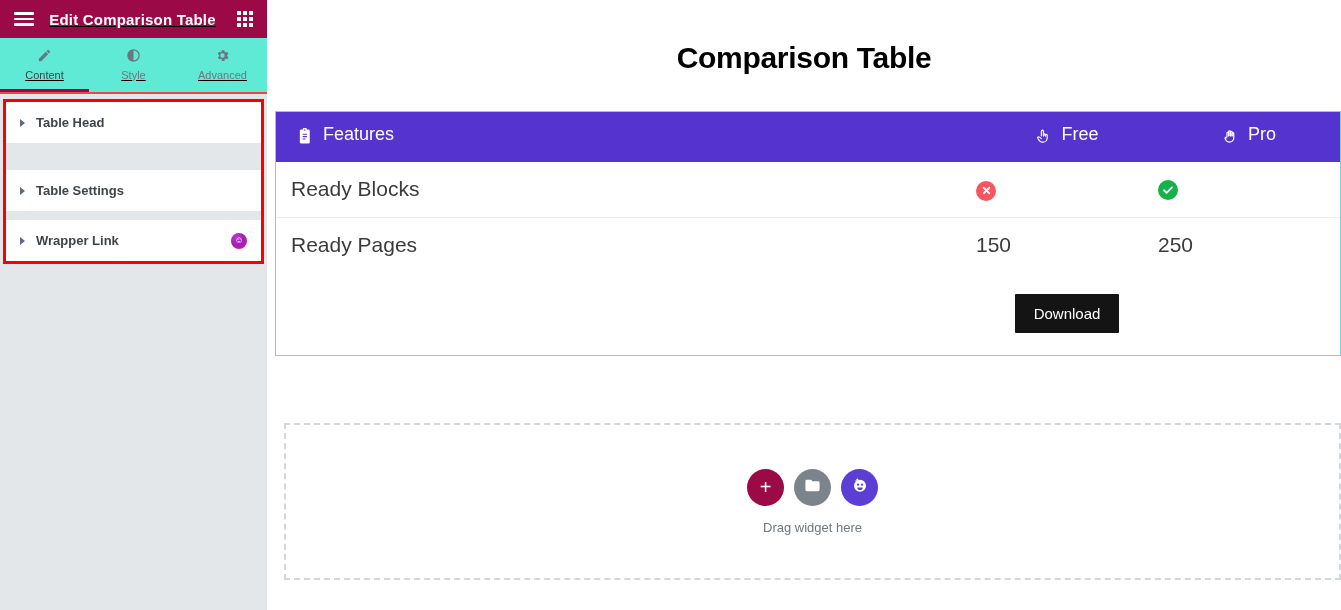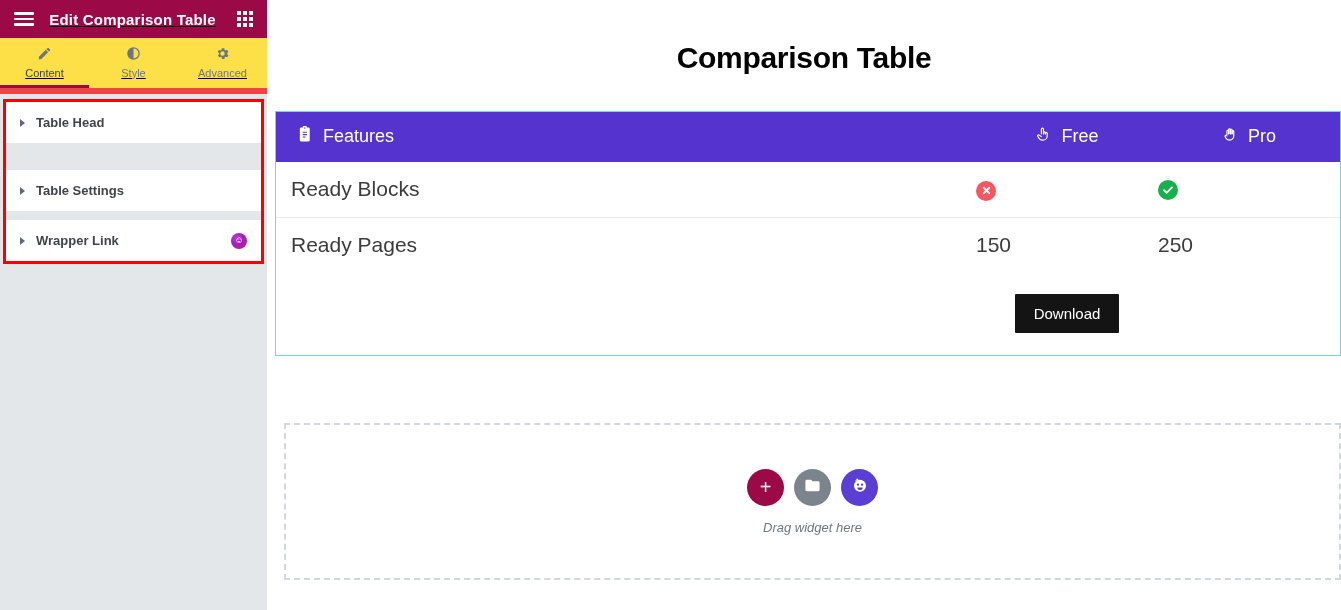--- a/index.html
+++ b/index.html
@@ -28,22 +28,22 @@
   #panel-title {
     flex: 1; text-align: center; color: #ffffff;
     font-size: 15px; font-weight: bold; letter-spacing: .2px;
     margin-left: -6px;
   }
   .appsgrid { display: grid; grid-template-columns: repeat(3, 4px); grid-template-rows: repeat(3, 4px);
     gap: 2px; cursor: pointer; }
   .appsgrid b { display: block; background: #fff; }
 
   #tabs {
-    height: 56px; background: #fde047; display: flex;
-    border-bottom: 6px solid #ef4444;
+    height: 56px; background: #5eead4; display: flex;
+    border-bottom: 2px solid #ef4444;
   }
   .tab {
     flex: 1; display: flex; flex-direction: column; align-items: center;
     justify-content: center; gap: 5px; cursor: pointer;
     border-bottom: 3px solid transparent; position: relative;
   }
   .tab.active { border-bottom-color: #9b0a46; }
   .tab .ticon { height: 17px; display: flex; align-items: center; color: #6b7684; }
   .tab .tlabel { font-size: 11px; color: #6d7882; }
   .tab.active .tlabel { color: #3f444b; }
@@ -97,21 +97,21 @@
   }
 
   table { width: 100%; border-collapse: collapse; table-layout: fixed; }
   thead th {
     background: #5433ce; color: #ffffff;
     height: 50px; font-size: 18px; font-weight: normal;
     vertical-align: middle;
   }
   th.col-feat { text-align: left; padding-left: 21px; width: 700px; }
   th.col-val  { text-align: center; width: 182px; }
-  .thcell { display: inline-flex; align-items: flex-start; gap: 9px; }
+  .thcell { display: inline-flex; align-items: flex-end; gap: 9px; }
   .thicon { display: inline-flex; align-items: center; }
 
   tbody td {
     height: 55px; font-size: 21px; color: #3b3b3b;
     vertical-align: middle; border-bottom: 1px solid #ededed;
   }
   tbody tr:last-child td { border-bottom: none; }
   td.col-feat { text-align: left; padding-left: 15px; }
   td.col-val  { text-align: left; }
 
@@ -136,21 +136,21 @@
     border: 2px dashed #d2d7dc;
     display: flex; flex-direction: column; align-items: center; justify-content: center;
     gap: 14px;
   }
   .circles { display: flex; gap: 10px; }
   .circ { width: 37px; height: 37px; border-radius: 50%; display: flex;
     align-items: center; justify-content: center; cursor: pointer; color: #fff; }
   .circ.add { background: #9b0a46; font-size: 20px; line-height: 0; }
   .circ.folder { background: #7b838c; }
   .circ.widget { background: #5b3fd4; }
-  .dz-label { font-size: 13px; font-style: italic; color: #6d7882; }
+  .dz-label { font-size: 13px; color: #6d7882; }
 </style>
 </head>
 <body>
 
 <div id="root">
 
   <div id="panel">
 
     <div id="panel-header">
       <div class="hamburger">

